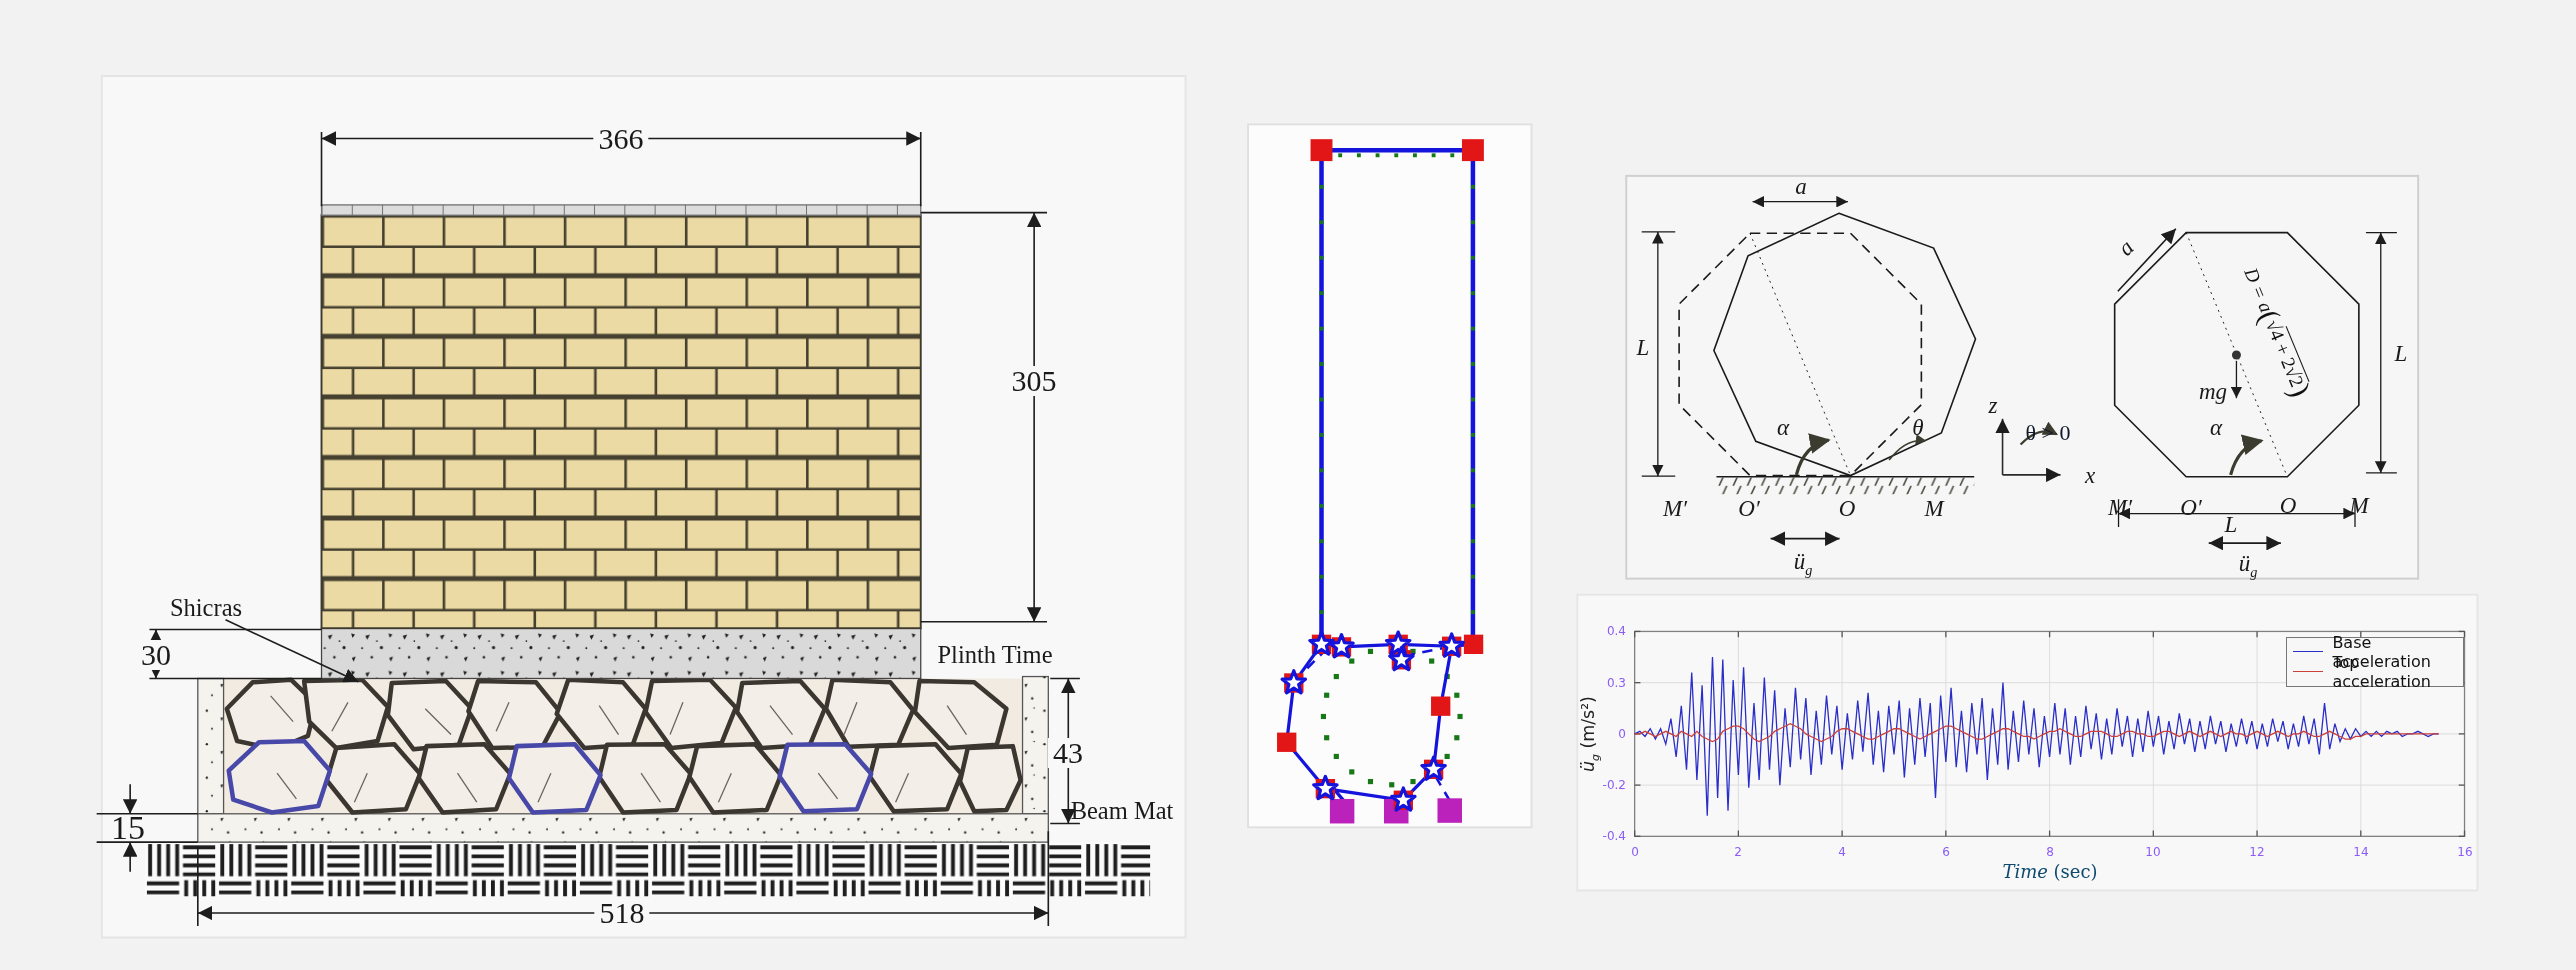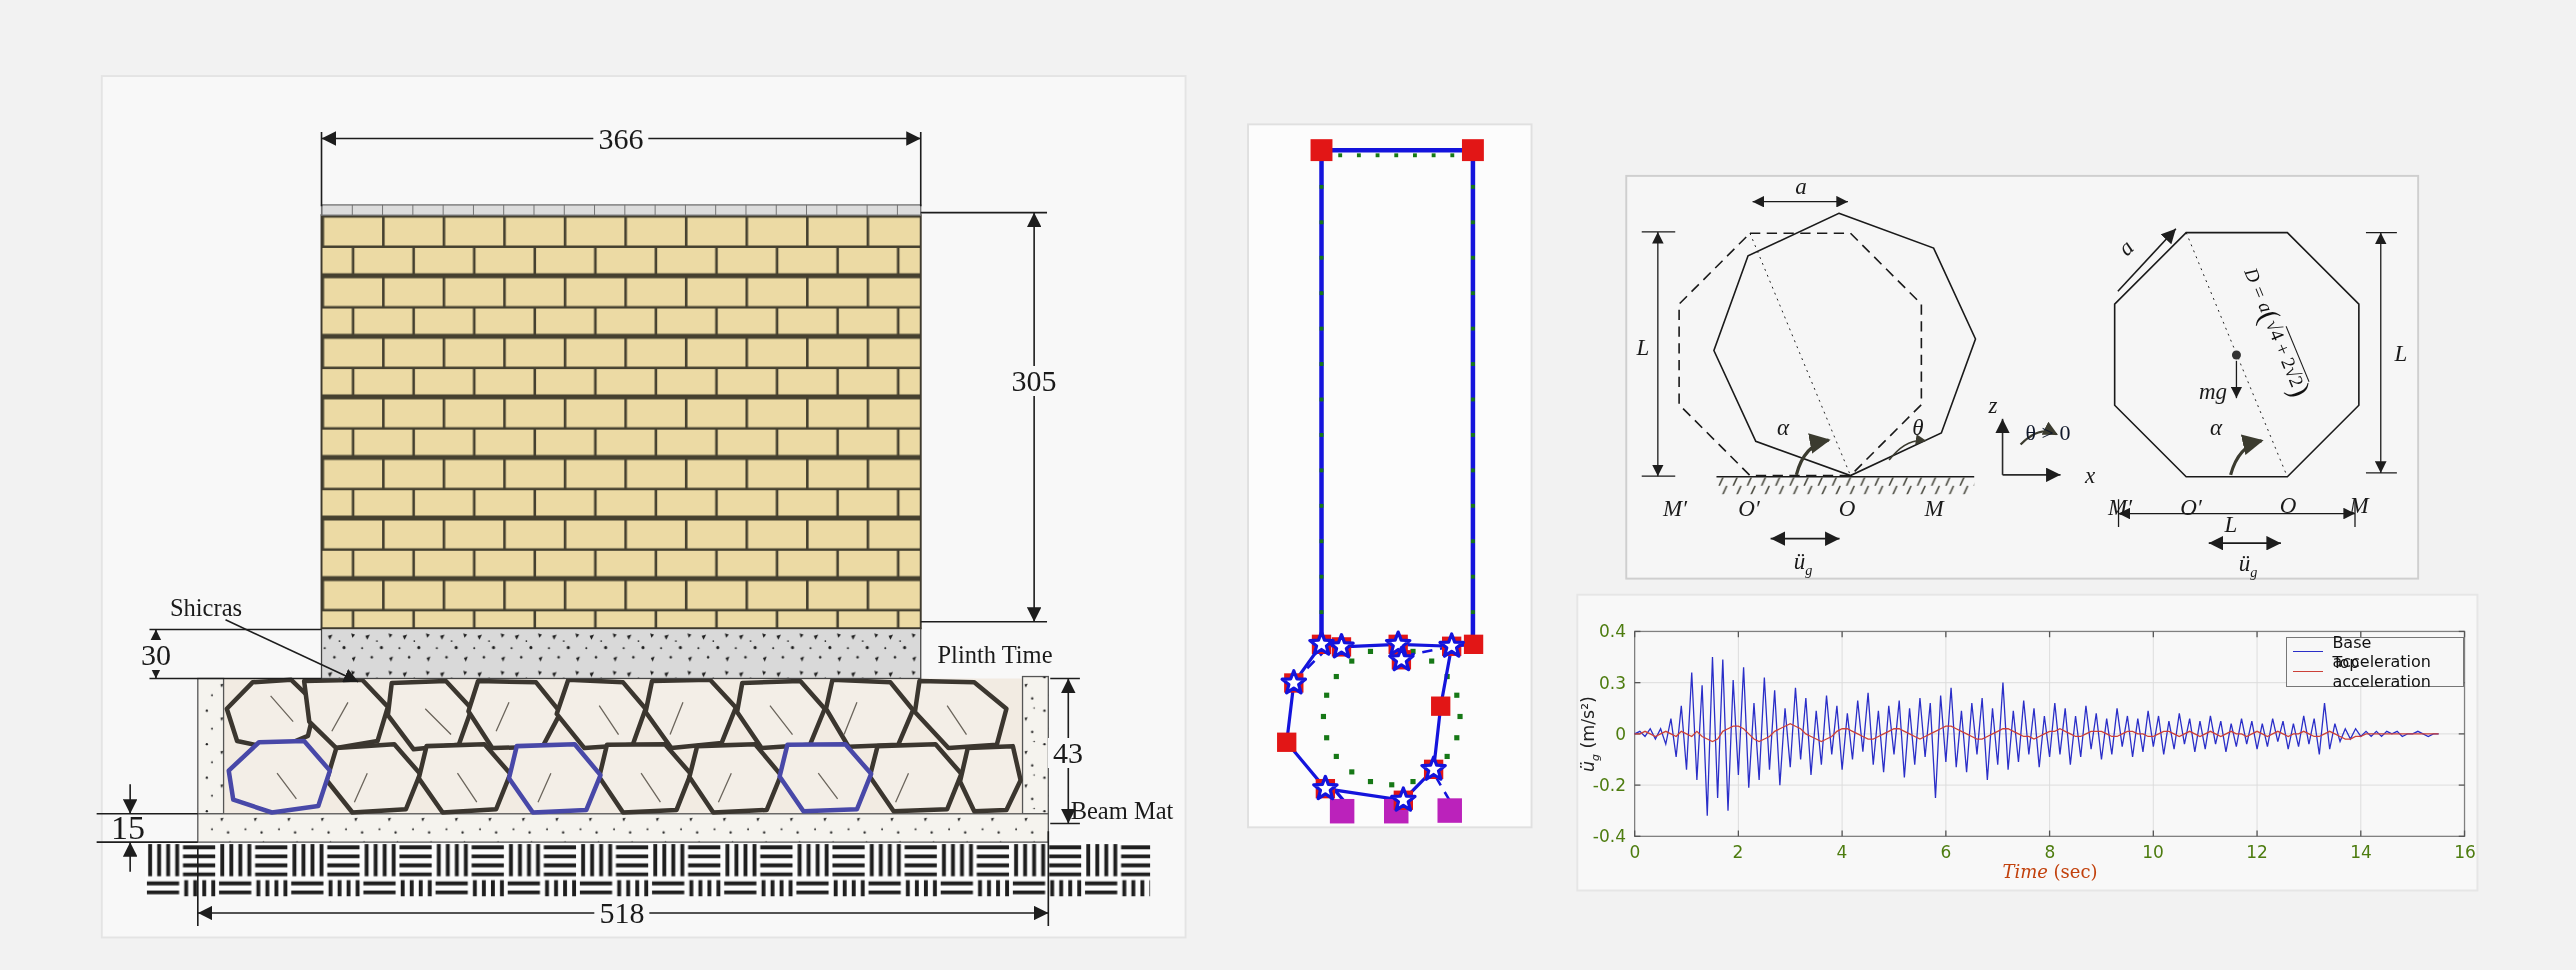--- a/index.html
+++ b/index.html
@@ -11,25 +11,25 @@
        font-family:"Liberation Serif",serif;}
   .dim{font-size:30px;background:#f8f8f8;padding:0 5.2px;line-height:1;}
   .dimplain{font-size:34px;line-height:1;}
   .name{font-size:24.5px;}
   .math{font-size:23px;font-style:italic;}
   .rm{font-style:normal;}
   sub{font-size:0.62em;font-style:italic;}
   .radicand{border-top:1.6px solid #1a1a1a;padding-top:0.6px;}
   .big-paren{font-size:1.55em;font-style:normal;vertical-align:-0.12em;}
   .ptick{position:absolute;font-family:"DejaVu Sans","Liberation Sans",sans-serif;
-         font-size:17px;color:#4d7c0f;white-space:nowrap;}
+         font-size:12px;color:#8b5cf6;white-space:nowrap;}
   #ylabel{position:absolute;left:1590px;top:734px;transform:translate(-50%,-50%) rotate(-90deg);
           font-family:"DejaVu Sans","Liberation Sans",sans-serif;font-size:17.4px;color:#222;white-space:nowrap;}
   #xlabel{position:absolute;left:2050px;top:871px;transform:translate(-50%,-50%);
-          font-family:"DejaVu Serif","Liberation Serif",serif;font-size:18px;color:#c2410c;white-space:nowrap;}
+          font-family:"DejaVu Serif","Liberation Serif",serif;font-size:18px;color:#0c4a6e;white-space:nowrap;}
   #legend{position:absolute;left:2286px;top:637px;width:178px;box-sizing:border-box;
           border:1.3px solid #777;background:#f7f7f7;padding:3.9px 6.4px;
           font-family:"DejaVu Sans","Liberation Sans",sans-serif;font-size:16px;color:#111;}
   .leg-row{display:flex;align-items:center;height:20px;}
   .leg-swatch{display:inline-block;width:30px;height:0;border-top:1.9px solid #000;margin-right:9px;flex:none;}
   #dformula{position:absolute;left:2276px;top:332px;transform:translate(-50%,-50%) rotate(67.5deg);
             font-size:19.3px;font-style:italic;color:#111;white-space:nowrap;}
 </style>
 </head>
 <body>

